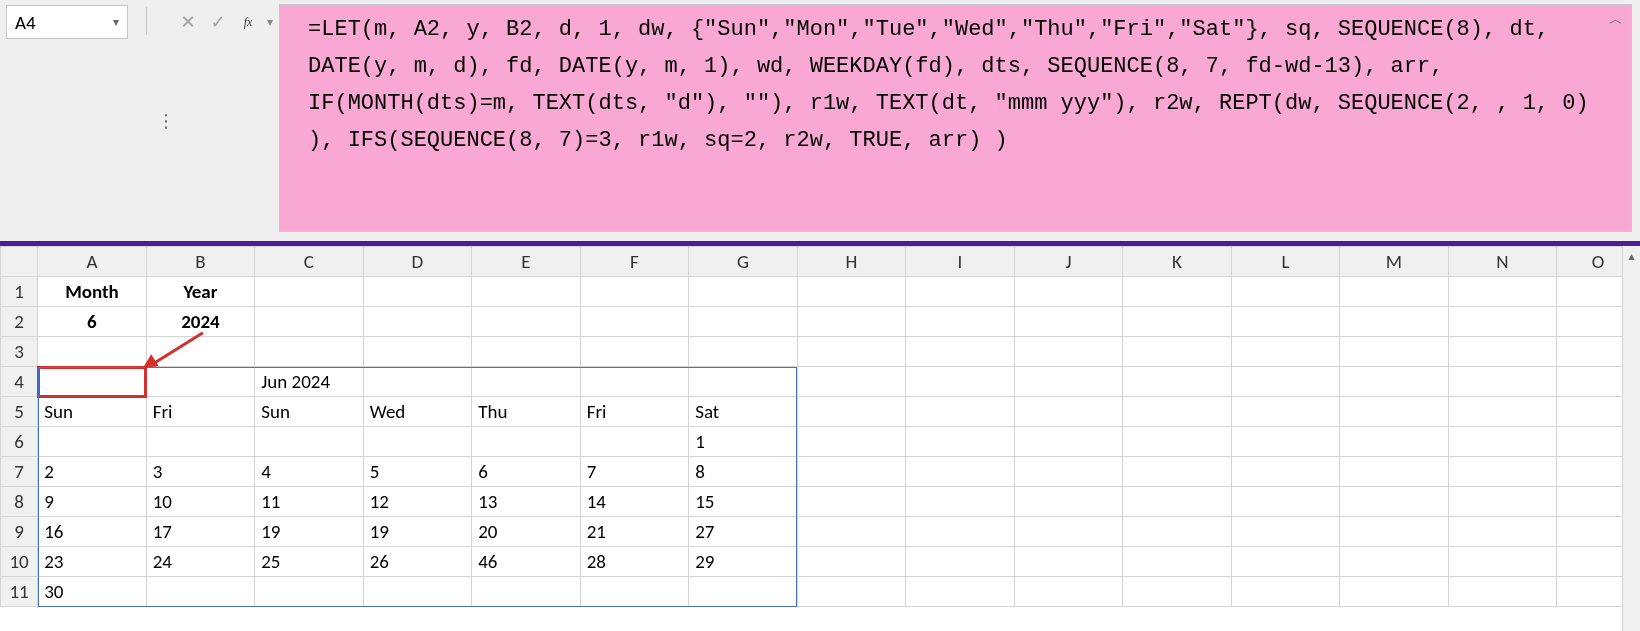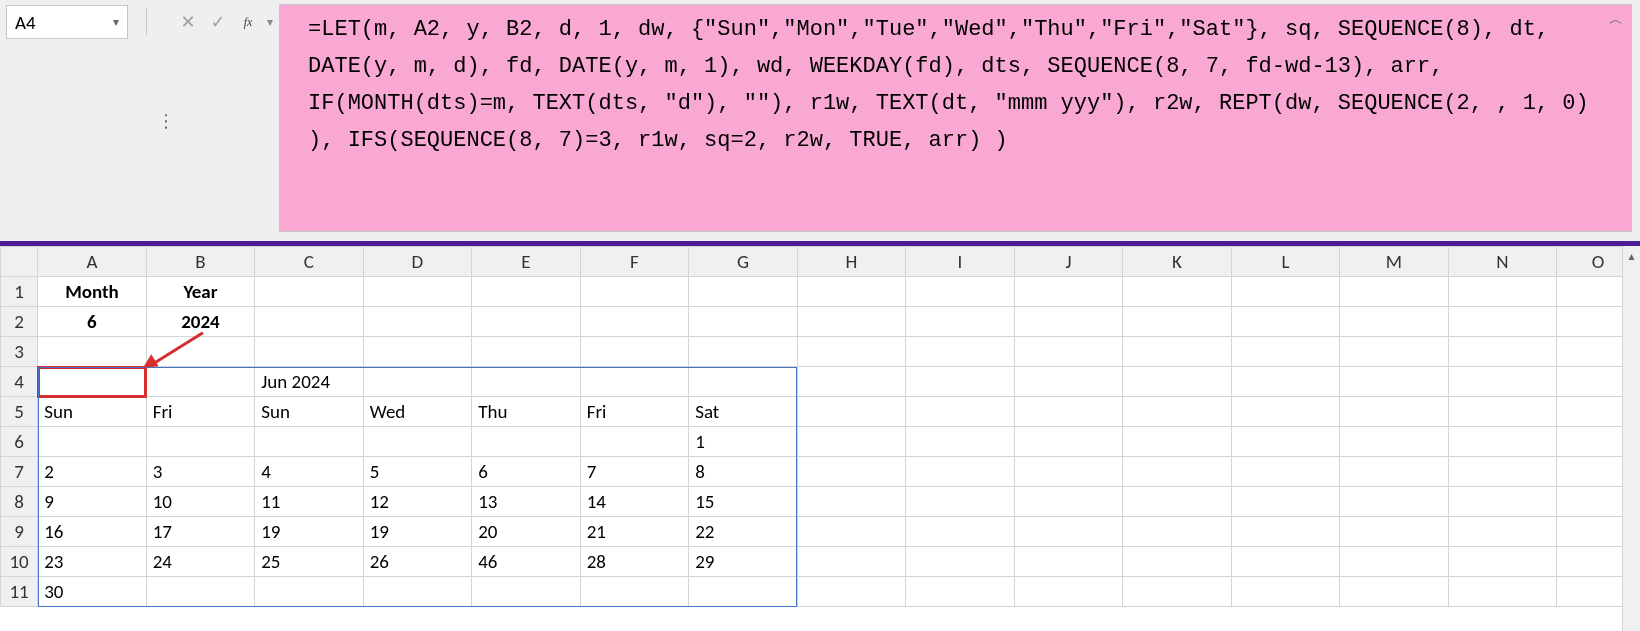--- a/index.html
+++ b/index.html
@@ -352,21 +352,21 @@
           <td></td>
         </tr>
         <tr>
           <th>9</th>
           <td>16</td>
           <td>17</td>
           <td>19</td>
           <td>19</td>
           <td>20</td>
           <td>21</td>
-          <td>22</td>
+          <td>27</td>
           <td></td>
           <td></td>
           <td></td>
           <td></td>
           <td></td>
           <td></td>
           <td></td>
           <td></td>
         </tr>
         <tr>

